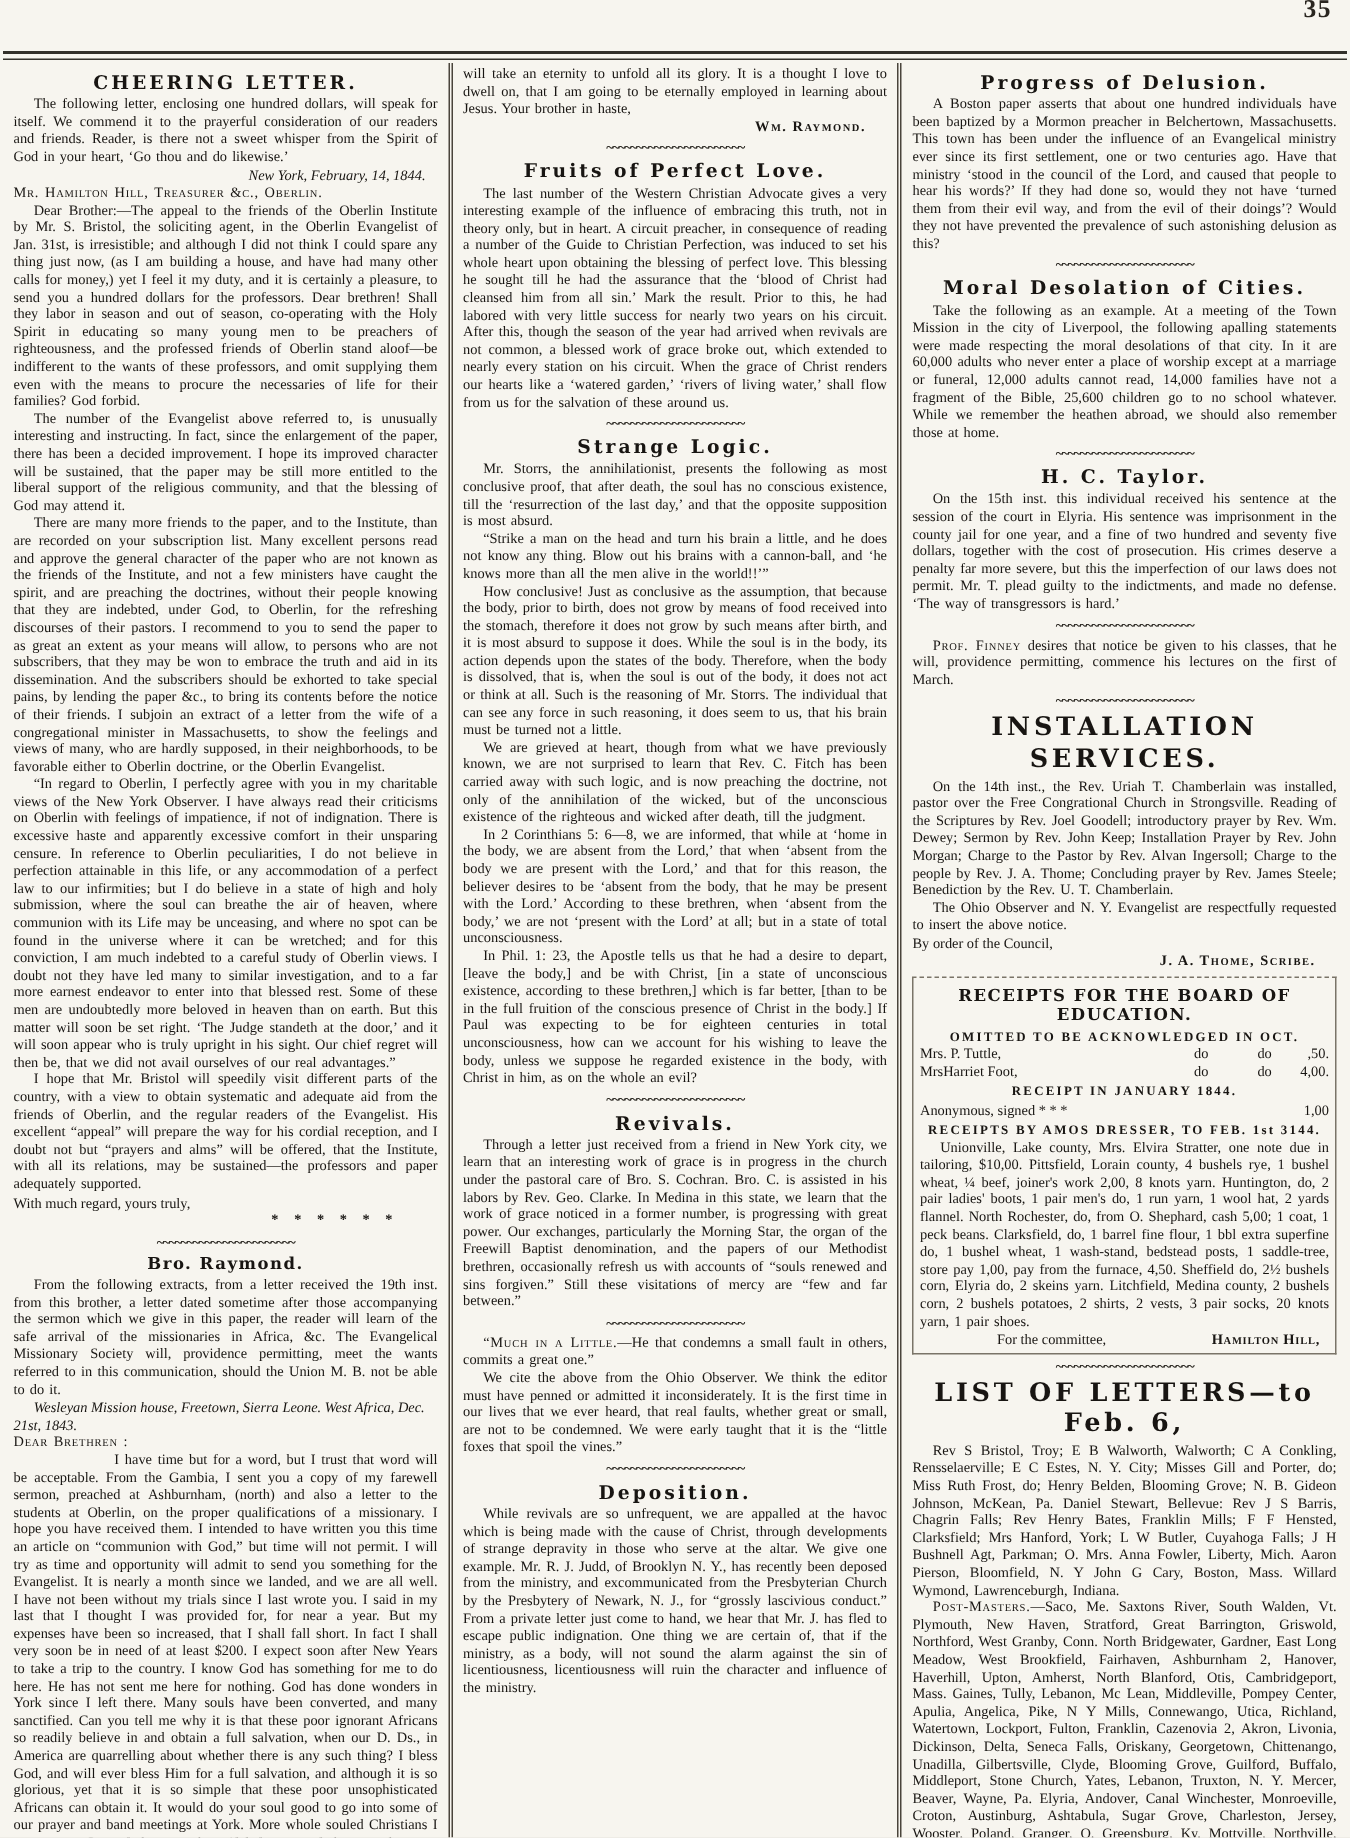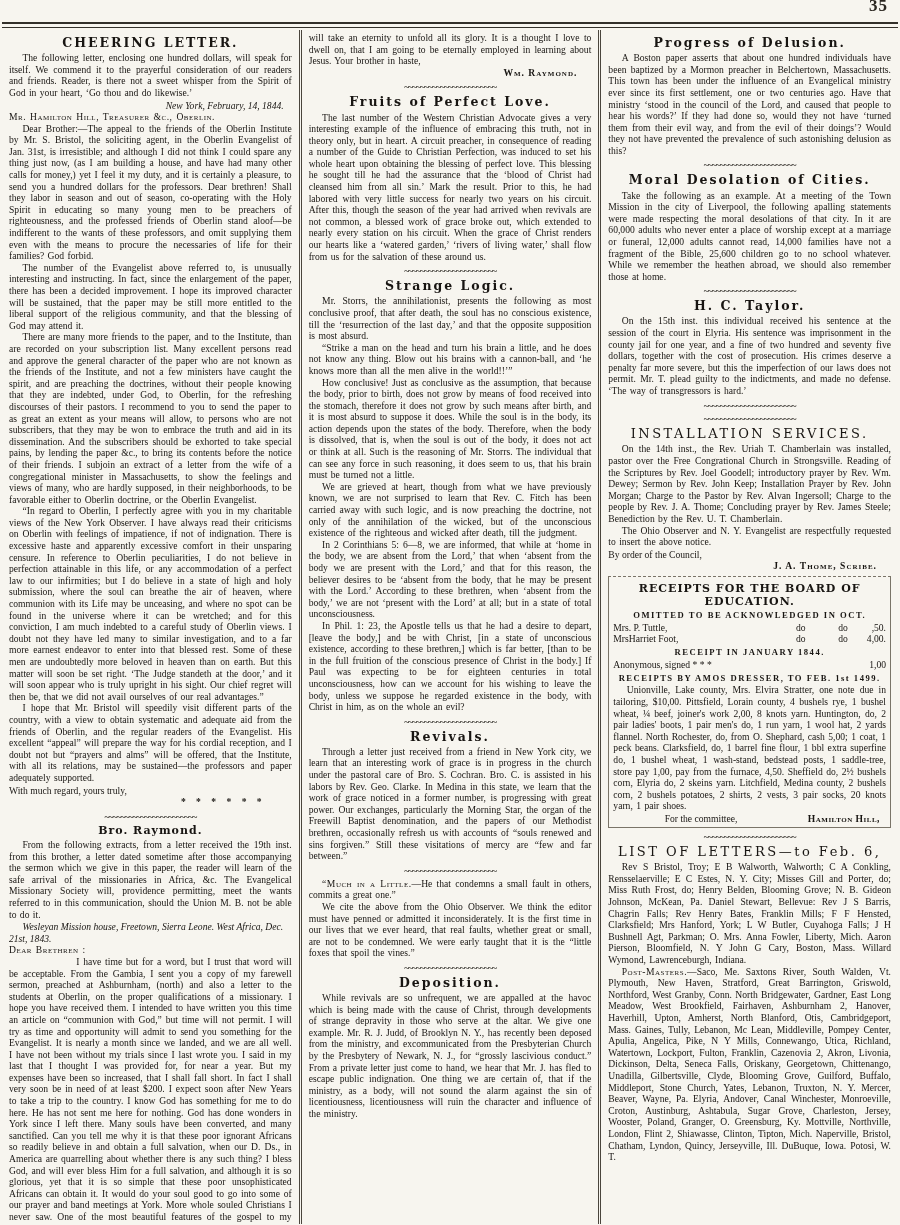--- a/index.html
+++ b/index.html
@@ -9,21 +9,21 @@
     margin:0 auto;
     background:#f7f5ef;
     color:#181512;
     font-family:"Liberation Serif","DejaVu Serif",serif;
     font-size:9.6px;
     line-height:1.21;
     overflow:hidden;
     box-sizing:border-box;
   }
   #masthead{
-    height:22px;
+    height:34px;
     position:relative;
   }
   #pagenum{
     position:absolute;right:12px;top:-4px;
     font-size:17px;font-weight:bold;letter-spacing:1px;color:#2a2620;
   }
   #toprule{
     border-top:2px solid #33302a;
     border-bottom:1px solid #33302a;
     height:3px;margin:0 2px;
@@ -52,21 +52,21 @@
   p.bigindent{text-indent:7em;}
   .art-title{
     text-align:center;
     font-weight:bold;
     font-size:12.5px;
     letter-spacing:2px;
     margin:3px 0 2px 0;
     font-family:"DejaVu Serif","Liberation Serif",serif;
   }
   .art-title.small{font-size:11px;letter-spacing:1px;}
-  .art-title.caps{font-weight:normal;letter-spacing:2.5px;font-size:13px;}
+  .art-title.caps{font-weight:bold;letter-spacing:2.5px;font-size:17px;}
   .dateline{
     text-align:right;
     font-style:italic;
     margin:1px 8px 0 0;
   }
   .dateline.left{text-align:left;text-indent:1.4em;font-style:italic;}
   .address{
     font-variant:small-caps;
     letter-spacing:0.5px;
     margin:0;
@@ -167,20 +167,21 @@
     <div class="col">
       <div class="art-title">Progress of Delusion.</div>
       <p class="body">A Boston paper asserts that about one hundred individuals have been baptized by a Mormon preacher in Belchertown, Massachusetts.  This town has been under the influence of an Evangelical ministry ever since its first settlement, one or two centuries ago.  Have that ministry ‘stood in the council of the Lord, and caused that people to hear his words?’  If they had done so, would they not have ‘turned them from their evil way, and from the evil of their doings’?  Would they not have prevented the prevalence of such astonishing delusion as this?</p>
       <div class="squiggle">~~~~~~~~~~~~~~~~~~~~~~~</div>
       <div class="art-title">Moral Desolation of Cities.</div>
       <p class="body">Take the following as an example.  At a meeting of the Town Mission in the city of Liverpool, the following apalling statements were made respecting the moral desolations of that city.  In it are 60,000 adults who never enter a place of worship except at a marriage or funeral, 12,000 adults cannot read, 14,000 families have not a fragment of the Bible, 25,600 children go to no school whatever.  While we remember the heathen abroad, we should also remember those at home.</p>
       <div class="squiggle">~~~~~~~~~~~~~~~~~~~~~~~</div>
       <div class="art-title">H. C. Taylor.</div>
       <p class="body">On the 15th inst. this individual received his sentence at the session of the court in Elyria.  His sentence was imprisonment in the county jail for one year, and a fine of two hundred and seventy five dollars, together with the cost of prosecution.  His crimes deserve a penalty far more severe, but this the imperfection of our laws does not permit.  Mr. T. plead guilty to the indictments, and made no defense.  ‘The way of transgressors is hard.’</p>
       <div class="squiggle">~~~~~~~~~~~~~~~~~~~~~~~</div>
+      <p class="body"><span class="smallcaps">Prof. Finney</span><span> desires that notice be given to his classes, that he will, providence permitting, commence his lectures on the first of March.</span></p>
       <div class="squiggle">~~~~~~~~~~~~~~~~~~~~~~~</div>
       <div class="art-title caps">INSTALLATION SERVICES.</div>
       <p class="body">On the 14th inst., the Rev. Uriah T. Chamberlain was installed, pastor over the Free Congrational Church in Strongsville.  Reading of the Scriptures by Rev. Joel Goodell; introductory prayer by Rev. Wm. Dewey; Sermon by Rev. John Keep; Installation Prayer by Rev. John Morgan; Charge to the Pastor by Rev. Alvan Ingersoll; Charge to the people by Rev. J. A. Thome; Concluding prayer by Rev. James Steele; Benediction by the Rev. U. T. Chamberlain.</p>
       <p class="body">The Ohio Observer and N. Y. Evangelist are respectfully requested to insert the above notice.</p>
       <p class="signoff">By order of the Council,</p>
       <p class="sig-right">J. A. Thome, Scribe.</p>
 
       <div class="receipts-box">
         <div class="art-title small">RECEIPTS FOR THE BOARD OF EDUCATION.</div>
         <div class="subhead">OMITTED TO BE ACKNOWLEDGED IN OCT.</div>
@@ -194,21 +195,21 @@
           <span class="r-name">MrsHarriet Foot,</span>
           <span class="r-c2">do</span>
           <span class="r-c3">do</span>
           <span class="r-amt">4,00.</span>
         </div>
         <div class="subhead">RECEIPT IN JANUARY 1844.</div>
         <div class="anon-row">
           <span class="t">Anonymous, signed * * *</span>
           <span class="a">1,00</span>
         </div>
-        <div class="subhead">RECEIPTS BY AMOS DRESSER, TO FEB. 1st 1499.</div>
+        <div class="subhead">RECEIPTS BY AMOS DRESSER, TO FEB. 1st 3144.</div>
         <p class="body">Unionville, Lake county, Mrs. Elvira Stratter, one note due in tailoring, $10,00.  Pittsfield, Lorain county, 4 bushels rye, 1 bushel wheat, ¼ beef, joiner's work 2,00, 8 knots yarn.  Huntington, do, 2 pair ladies' boots, 1 pair men's do, 1 run yarn, 1 wool hat, 2 yards flannel.  North Rochester, do, from O. Shephard, cash 5,00; 1 coat, 1 peck beans.  Clarksfield, do, 1 barrel fine flour, 1 bbl extra superfine do, 1 bushel wheat, 1 wash-stand, bedstead posts, 1 saddle-tree, store pay 1,00, pay from the furnace, 4,50.  Sheffield do, 2½ bushels corn,  Elyria do, 2 skeins yarn.  Litchfield, Medina county, 2 bushels corn, 2 bushels potatoes, 2 shirts, 2 vests, 3 pair socks, 20 knots yarn, 1 pair shoes.</p>
         <div class="committee-row">
           <span class="t">For the committee,</span>
           <span class="n">Hamilton Hill,</span>
         </div>
       </div>
 
       <div class="squiggle">~~~~~~~~~~~~~~~~~~~~~~~</div>
       <div class="art-title caps">LIST OF LETTERS—to Feb. 6,</div>
       <p class="body">Rev S Bristol, Troy;  E B Walworth, Walworth;  C A Conkling, Rensselaerville;  E C Estes, N. Y. City;  Misses Gill and Porter, do;  Miss Ruth Frost, do;  Henry Belden, Blooming Grove;  N. B.  Gideon Johnson, McKean, Pa.  Daniel Stewart, Bellevue:  Rev J S Barris, Chagrin Falls;  Rev Henry Bates, Franklin Mills;  F F Hensted, Clarksfield;  Mrs Hanford, York;  L W Butler, Cuyahoga Falls;  J H Bushnell Agt, Parkman;  O.  Mrs. Anna Fowler, Liberty, Mich.  Aaron Pierson, Bloomfield, N. Y  John G Cary, Boston, Mass.  Willard Wymond, Lawrenceburgh, Indiana.</p>

